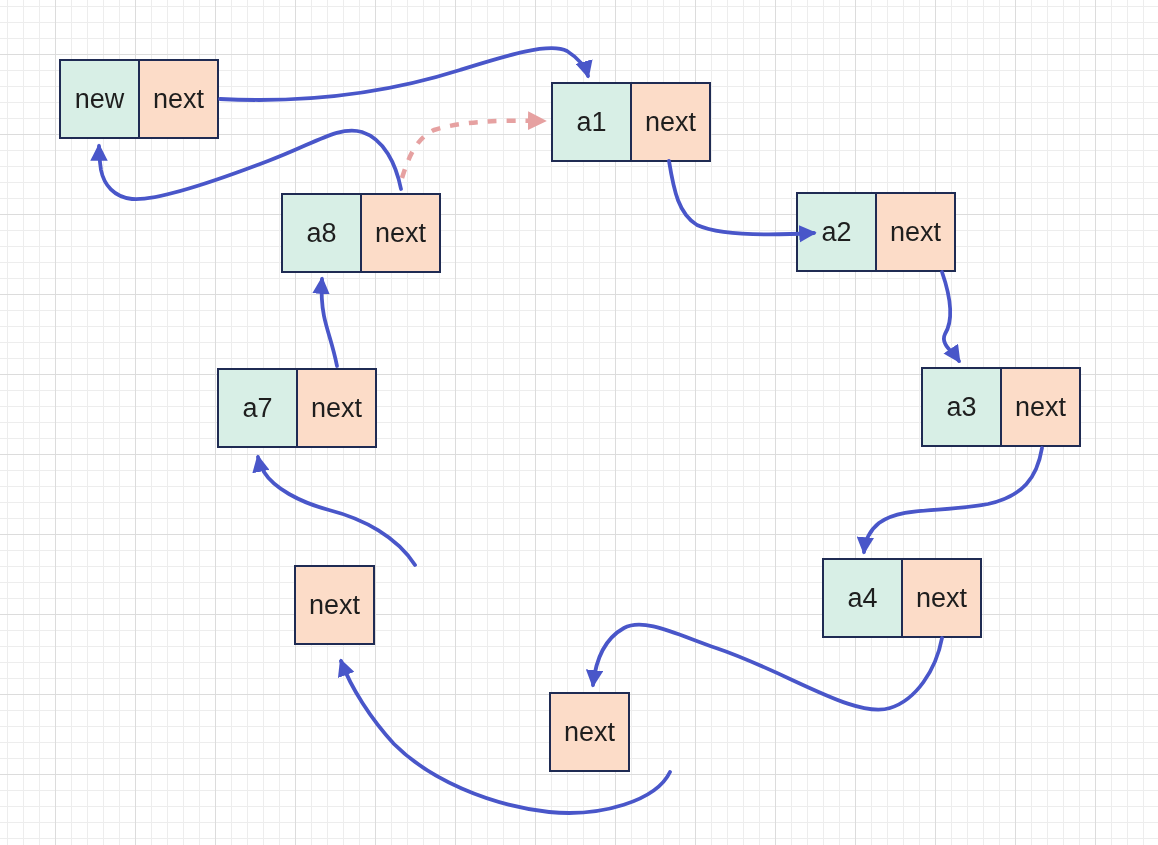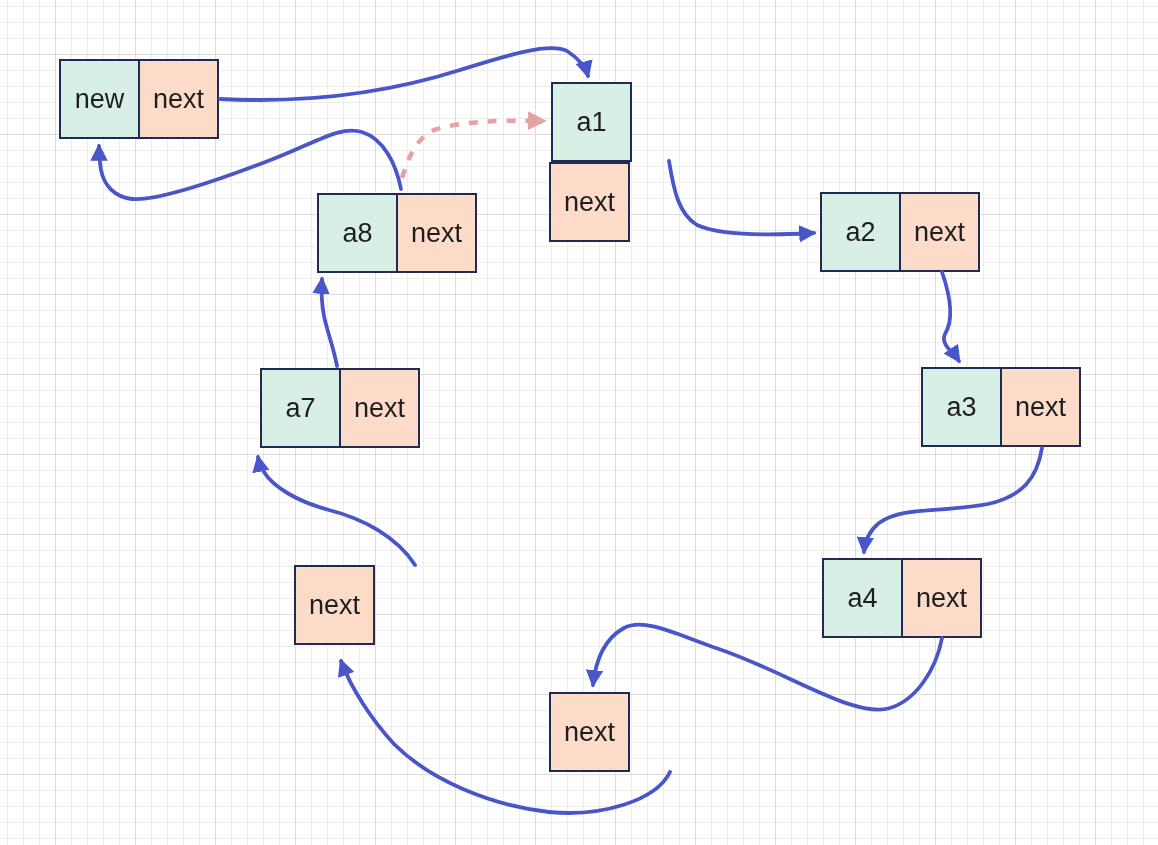--- a/index.html
+++ b/index.html
@@ -50,29 +50,29 @@
 
 <div class="stage">
   <div class="node" style="left: 59px; top: 59px;">
     <div class="cell data">
       <span>new</span>
     </div>
     <div class="cell pointer">
       <span>next</span>
     </div>
   </div>
-    <div class="node" style="left: 551px; top: 82px; flex-direction: column;">
+    <div class="node" style="left: 551px; top: 82px;">
     <div class="cell data">
       <span>a1</span>
     </div>
     <div class="cell pointer">
       <span>next</span>
     </div>
   </div>
-    <div class="node" style="left: 820px; top: 192px;">
+    <div class="node" style="left: 796px; top: 192px;">
     <div class="cell data">
       <span>a2</span>
     </div>
     <div class="cell pointer">
       <span>next</span>
     </div>
   </div>
     <div class="node" style="left: 921px; top: 367px; text-align: right;">
     <div class="cell data">
       <span>a3</span>
@@ -92,29 +92,29 @@
     <div class="node" style="left: 551px; top: 692px;">
     <div class="cell pointer">
       <span>next</span>
     </div>
   </div>
     <div class="node" style="left: 296px; top: 565px;">
     <div class="cell pointer">
       <span>next</span>
     </div>
   </div>
-    <div class="node" style="left: 217px; top: 368px; padding-left: 43px;">
+    <div class="node" style="left: 217px; top: 368px;">
     <div class="cell data">
       <span>a7</span>
     </div>
     <div class="cell pointer">
       <span>next</span>
     </div>
   </div>
-    <div class="node" style="left: 281px; top: 193px; padding-left: 36px;">
+    <div class="node" style="left: 281px; top: 193px;">
     <div class="cell data">
       <span>a8</span>
     </div>
     <div class="cell pointer">
       <span>next</span>
     </div>
   </div>
     <svg class="edges" xmlns="http://www.w3.org/2000/svg" viewBox="0 0 1158 845">
     <defs>
       <marker id="arrow-solid" viewBox="0 0 10 10" refX="8.5" refY="5" markerWidth="4.6" markerHeight="4.6" orient="auto-start-reverse">

